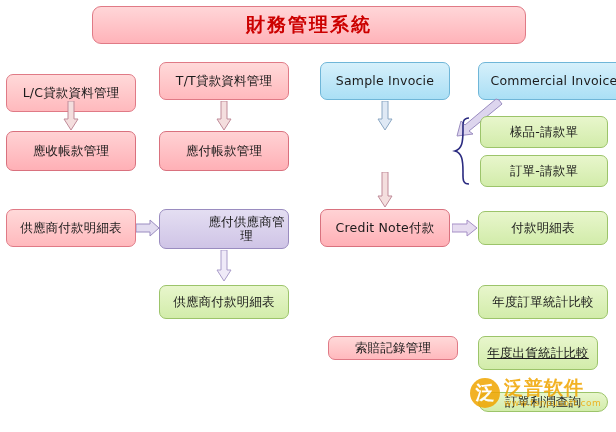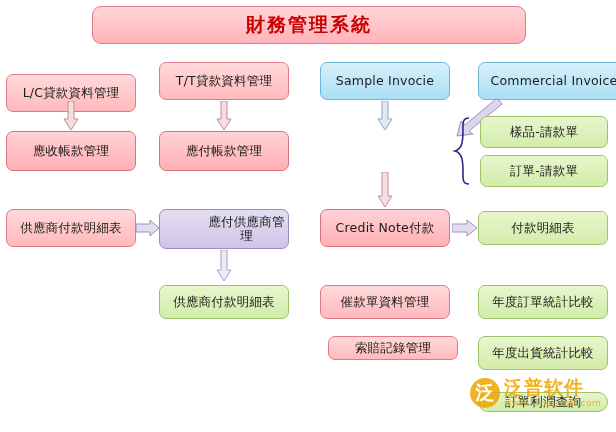--- a/index.html
+++ b/index.html
@@ -160,25 +160,24 @@
 
   <div class="node green" style="left:478px;top:211px;width:130px;height:34px;">付款明細表</div>
 
   <div class="arrow" style="left:216px;top:250px;">
     <svg width="16" height="32" viewBox="0 0 16 32">
       <path d="M5 0 L11 0 L11 20 L15 20 L8 31 L1 20 L5 20 Z" fill="#efeaf8" stroke="#a99cc9" stroke-width="1"></path>
     </svg>
   </div>
 
   <div class="node green" style="left:159px;top:285px;width:130px;height:34px;">供應商付款明細表</div>
-  <div class="node pink" style="left:320px;top:285px;width:130px;height:34px;">催款單資料管理</div>
   <div class="node green" style="left:478px;top:285px;width:130px;height:34px;">年度訂單統計比較</div>
 
   <div class="node pink" style="left:320px;top:336px;width:130px;height:24px;margin-left:8px;">索賠記錄管理</div>
-  <div class="node green" style="left:478px;top:336px;width:130px;height:34px;">年度出貨統計比較</div>
+  <div class="node green" style="left:478px;top:336px;width:120px;height:34px;text-decoration:underline;">年度出貨統計比較</div>
 
   <div class="node green" style="left:478px;top:392px;width:130px;height:20px;border-radius:13px;">訂單利潤查詢</div>
 
   <div class="wm" style="left:470px;top:378px;">
     <div class="wm-logo">泛</div>
     <div class="wm-text">
       <div class="wm-main">泛普软件</div>
       <div class="wm-sub">www.fanpusoft.com</div>
     </div>
   </div>

